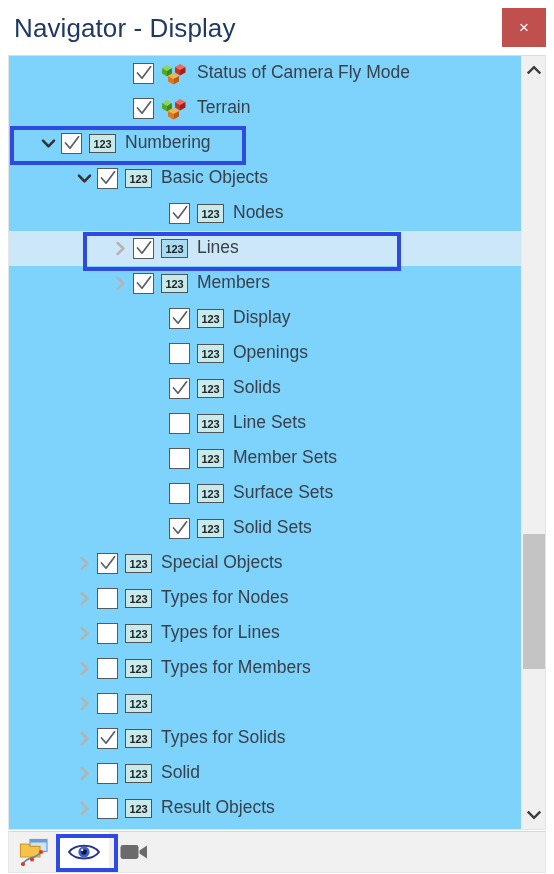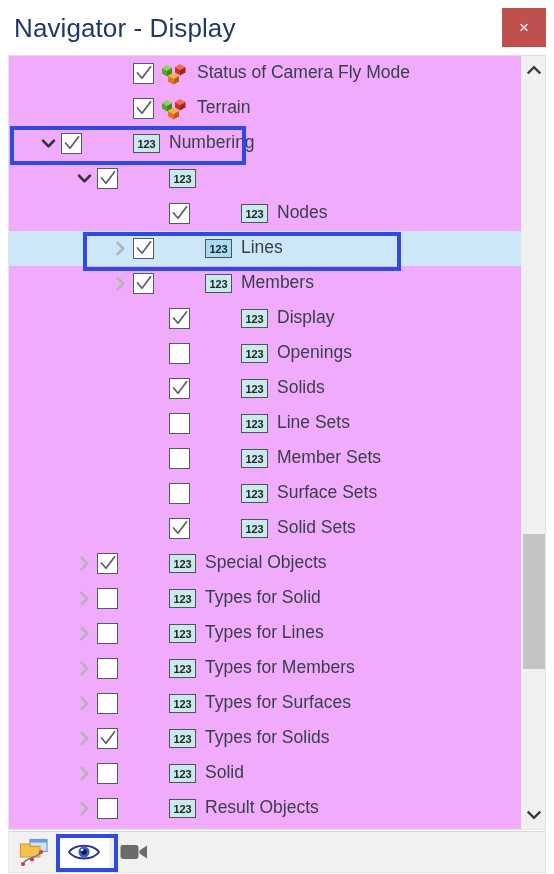--- a/index.html
+++ b/index.html
@@ -71,21 +71,21 @@
     overflow: hidden;
   }
 
   #tree-viewport {
     position: absolute;
     left: 0;
     top: 0;
     right: 24px;
     bottom: 0;
     overflow: hidden;
-    background: #f0abfc;
+    background: #7dd3fc;
   }
 
   .tree-row {
     position: relative;
     height: 35px;
     display: flex;
     align-items: center;
     white-space: nowrap;
     box-sizing: border-box;
   }
@@ -140,21 +140,20 @@
     box-sizing: border-box;
     margin-right: 9px;
     font-size: 11px;
     font-weight: bold;
     color: #222628;
     display: flex;
     align-items: center;
     justify-content: center;
     letter-spacing: -0.2px;
     font-family: "Liberation Sans", sans-serif;
-    margin-left: 44px;
   }
   .tree-row.selected .icon123 {
     background: #a7dcf2;
   }
 
   .cubes {
     width: 27px;
     min-width: 27px;
     height: 22px;
     margin-right: 9px;
@@ -346,20 +345,21 @@
             <svg width="15" height="11" viewBox="0 0 15 11">
               <path d="M2 2.6 L7.5 8.4 L13 2.6" stroke="#333333" stroke-width="2.6" fill="none" stroke-linecap="round" stroke-linejoin="round"></path>
             </svg>
           </div>
           <div class="checkbox">
             <svg class="tick" viewBox="0 0 16 17">
               <path d="M1.5 8 L6 13.2 L14.6 1.8" stroke="#5a5f63" stroke-width="1.7" fill="none" stroke-linecap="round" stroke-linejoin="round"></path>
             </svg>
           </div>
           <div class="icon123">123</div>
+          <div class="row-label">Basic Objects</div>
         </div>
         <div class="tree-row" style="padding-left: 134px;">
           <div class="twisty empty"></div>
           <div class="checkbox">
             <svg class="tick" viewBox="0 0 16 17">
               <path d="M1.5 8 L6 13.2 L14.6 1.8" stroke="#5a5f63" stroke-width="1.7" fill="none" stroke-linecap="round" stroke-linejoin="round"></path>
             </svg>
           </div>
           <div class="icon123">123</div>
           <div class="row-label">Nodes</div>
@@ -461,21 +461,21 @@
           <div class="row-label">Special Objects</div>
         </div>
         <div class="tree-row" style="padding-left: 62px;">
           <div class="twisty">
             <svg width="11" height="15" viewBox="0 0 11 15">
               <path d="M2.6 2 L8.4 7.5 L2.6 13" stroke="#b4b4b4" stroke-width="2.6" fill="none" stroke-linecap="round" stroke-linejoin="round"></path>
             </svg>
           </div>
           <div class="checkbox"></div>
           <div class="icon123">123</div>
-          <div class="row-label">Types for Solid</div>
+          <div class="row-label">Types for Nodes</div>
         </div>
         <div class="tree-row" style="padding-left: 62px;">
           <div class="twisty">
             <svg width="11" height="15" viewBox="0 0 11 15">
               <path d="M2.6 2 L8.4 7.5 L2.6 13" stroke="#b4b4b4" stroke-width="2.6" fill="none" stroke-linecap="round" stroke-linejoin="round"></path>
             </svg>
           </div>
           <div class="checkbox"></div>
           <div class="icon123">123</div>
           <div class="row-label">Types for Lines</div>
@@ -491,21 +491,20 @@
           <div class="row-label">Types for Members</div>
         </div>
         <div class="tree-row" style="padding-left: 62px;">
           <div class="twisty">
             <svg width="11" height="15" viewBox="0 0 11 15">
               <path d="M2.6 2 L8.4 7.5 L2.6 13" stroke="#b4b4b4" stroke-width="2.6" fill="none" stroke-linecap="round" stroke-linejoin="round"></path>
             </svg>
           </div>
           <div class="checkbox"></div>
           <div class="icon123">123</div>
-          <div class="row-label">Types for Surfaces</div>
         </div>
         <div class="tree-row" style="padding-left: 62px;">
           <div class="twisty">
             <svg width="11" height="15" viewBox="0 0 11 15">
               <path d="M2.6 2 L8.4 7.5 L2.6 13" stroke="#b4b4b4" stroke-width="2.6" fill="none" stroke-linecap="round" stroke-linejoin="round"></path>
             </svg>
           </div>
           <div class="checkbox">
             <svg class="tick" viewBox="0 0 16 17">
               <path d="M1.5 8 L6 13.2 L14.6 1.8" stroke="#5a5f63" stroke-width="1.7" fill="none" stroke-linecap="round" stroke-linejoin="round"></path>

